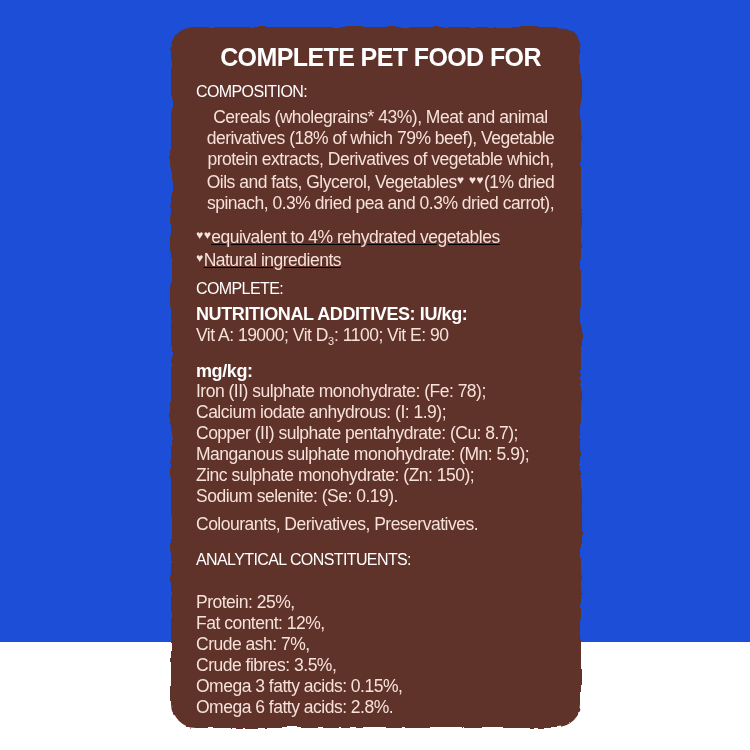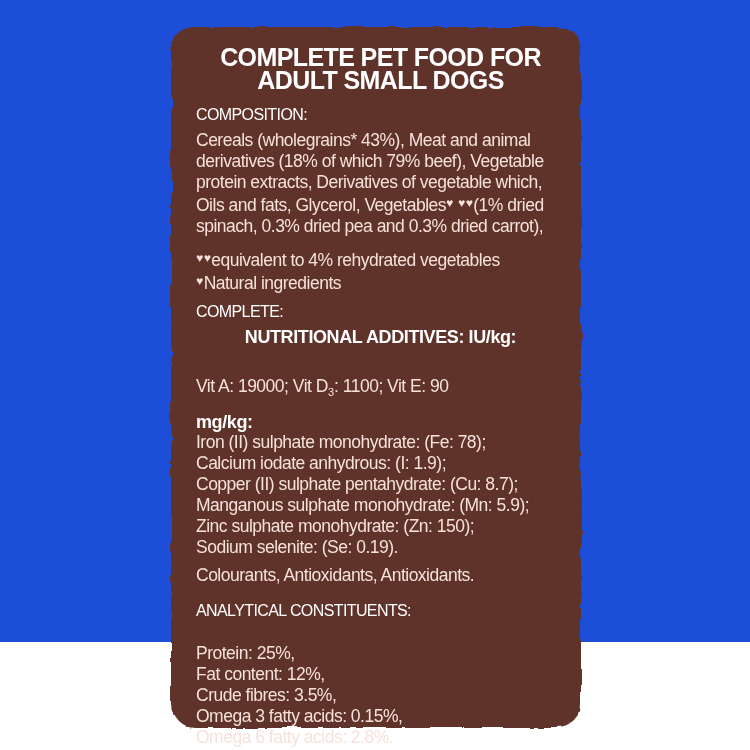--- a/index.html
+++ b/index.html
@@ -69,25 +69,25 @@
   }
 
   sub.vit-sub {
     font-size: 11px;
     vertical-align: -4px;
     letter-spacing: 0;
   }
 
   
   .m-composition-h { margin-top: 10px; }
-  .m-composition-lines { margin-top: 3px; }
-  .m-footnotes { margin-top: 11px; }
+  .m-composition-lines { margin-top: 3px; text-align: center; }
+  .m-footnotes { margin-top: 11px; text-decoration: underline; }
   .m-additives-h { margin-top: 5px; }
-  .m-nutritional-h { margin-top: 3px; text-align: center; }
-  .m-vitamins { line-height: 22px; margin-top: 28px; }
+  .m-nutritional-h { margin-top: 3px; }
+  .m-vitamins { line-height: 22px; }
   .m-mgkg-h { margin-top: 9px; }
   .m-minerals { }
   .m-other { margin-top: 7px; }
   .m-analytical-h { margin-top: 12px; }
   .m-analytical-lines { margin-top: 20px; }
 </style>
 </head>
 <body>
 
 <svg width="0" height="0" style="position:absolute" aria-hidden="true">
@@ -99,21 +99,20 @@
   </defs>
 </svg>
 
 <div class="stage">
   <div class="label">
     <div class="label-bg"></div>
     <div class="label-content">
 
       <div class="title">
         <div>COMPLETE PET FOOD FOR</div>
-        <div>ADULT SMALL DOGS</div>
       </div>
 
       <div class="section-heading m-composition-h">COMPOSITION:</div>
 
       <div class="m-composition-lines">
           <div class="body-line">Cereals (wholegrains* 43%), Meat and animal</div>
           <div class="body-line">derivatives (18% of which 79% beef), Vegetable</div>
           <div class="body-line">protein extracts, Derivatives of vegetable which,</div>
           <div class="body-line">Oils and fats, Glycerol, Vegetables<span class="hrt">♥</span> <span class="hrt">♥♥</span>(1% dried</div>
           <div class="body-line">spinach, 0.3% dried pea and 0.3% dried carrot),</div>
@@ -134,27 +133,28 @@
 
       <div class="m-minerals">
           <div class="body-line">Iron (II) sulphate monohydrate: (Fe: 78);</div>
           <div class="body-line">Calcium iodate anhydrous: (I: 1.9);</div>
           <div class="body-line">Copper (II) sulphate pentahydrate: (Cu: 8.7);</div>
           <div class="body-line">Manganous sulphate monohydrate: (Mn: 5.9);</div>
           <div class="body-line">Zinc sulphate monohydrate: (Zn: 150);</div>
           <div class="body-line">Sodium selenite: (Se: 0.19).</div>
         </div>
 
-      <div class="body-text m-other">Colourants, Antioxidants, Antioxidants.</div>
+      <div class="body-text m-other">Colourants, Derivatives, Preservatives.</div>
 
       <div class="section-heading m-analytical-h">ANALYTICAL CONSTITUENTS:</div>
 
       <div class="m-analytical-lines">
           <div class="body-line">Protein: 25%,</div>
           <div class="body-line">Fat content: 12%,</div>
+          <div class="body-line">Crude ash: 7%,</div>
           <div class="body-line">Crude fibres: 3.5%,</div>
           <div class="body-line">Omega 3 fatty acids: 0.15%,</div>
           <div class="body-line">Omega 6 fatty acids: 2.8%.</div>
         </div>
 
     </div>
   </div>
 </div>
 
 </body></html>

